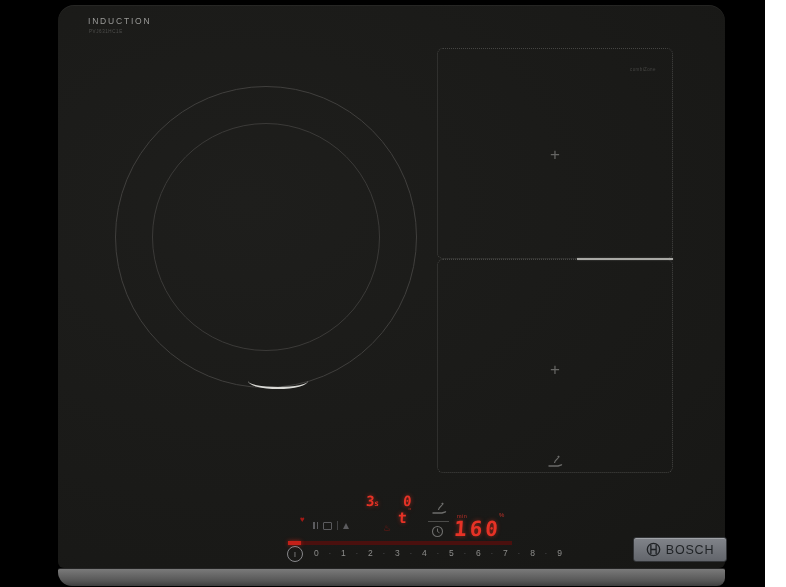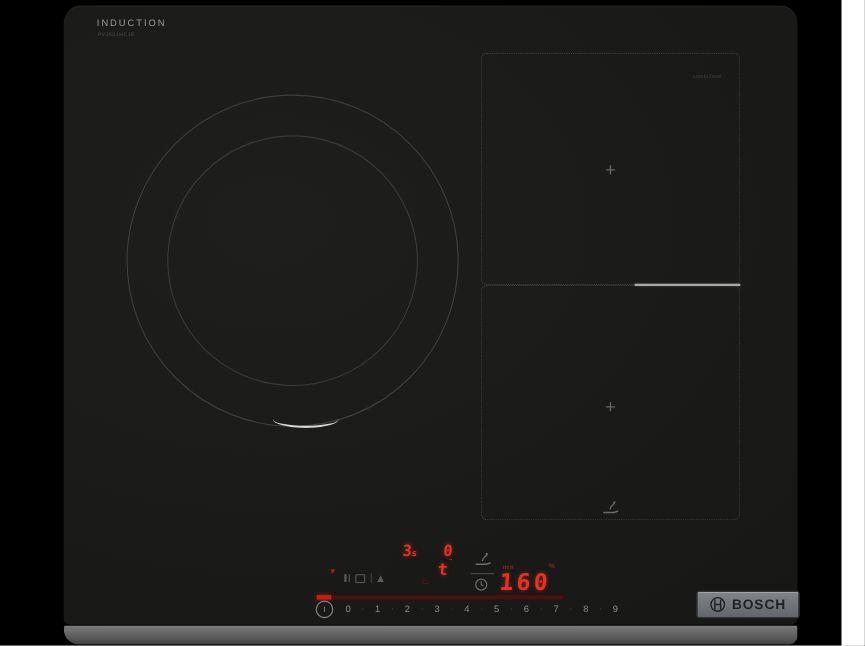--- a/index.html
+++ b/index.html
@@ -66,21 +66,21 @@
          border-radius:50%;color:#9a9a9c;font-size:7px;display:flex;align-items:center;justify-content:center;}
   .level-row{position:absolute;left:256px;top:543px;width:248px;display:flex;align-items:center;
          justify-content:space-between;font-size:8.5px;color:#8d8d8b;}
   .level-row .sep{color:#55555a;font-size:7px;}
   .level-row .lv{cursor:default;}
   
   .plate{position:absolute;left:575px;top:532px;width:92px;height:23px;border-radius:3px;
          background:linear-gradient(#81848a,#62656b);border:1px solid #323437;
          box-shadow:inset 0 1px 0 rgba(255,255,255,.25);
          display:flex;align-items:center;justify-content:center;gap:5px;}
-  .plate .brand{font-size:12.5px;font-weight:bold;letter-spacing:.8px;color:#1f2225;text-align:center;}
+  .plate .brand{font-size:12.5px;font-weight:normal;letter-spacing:.8px;color:#1f2225;text-align:center;}
   svg{display:block;}
 </style>
 </head>
 <body>
 
 <div class="stage">
 
   <div class="glass">
 
     <div class="induction">INDUCTION</div>

